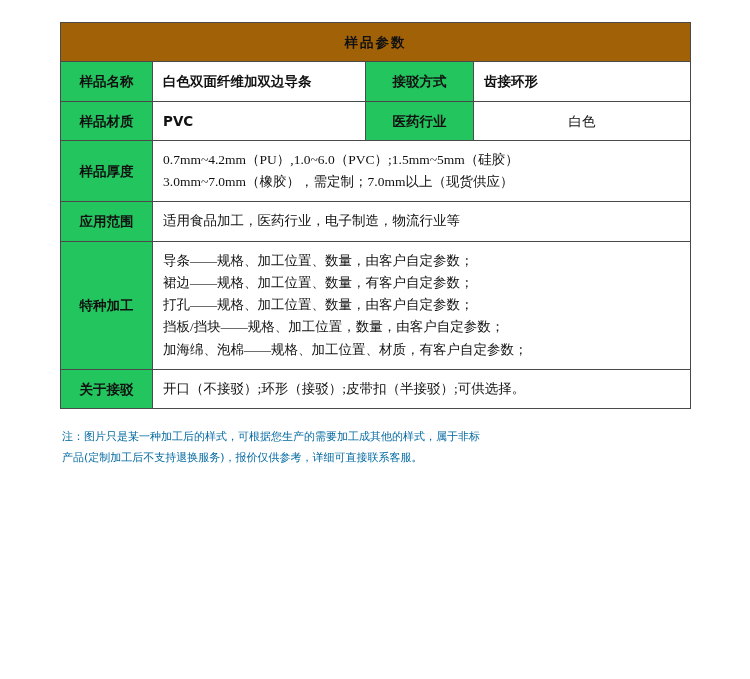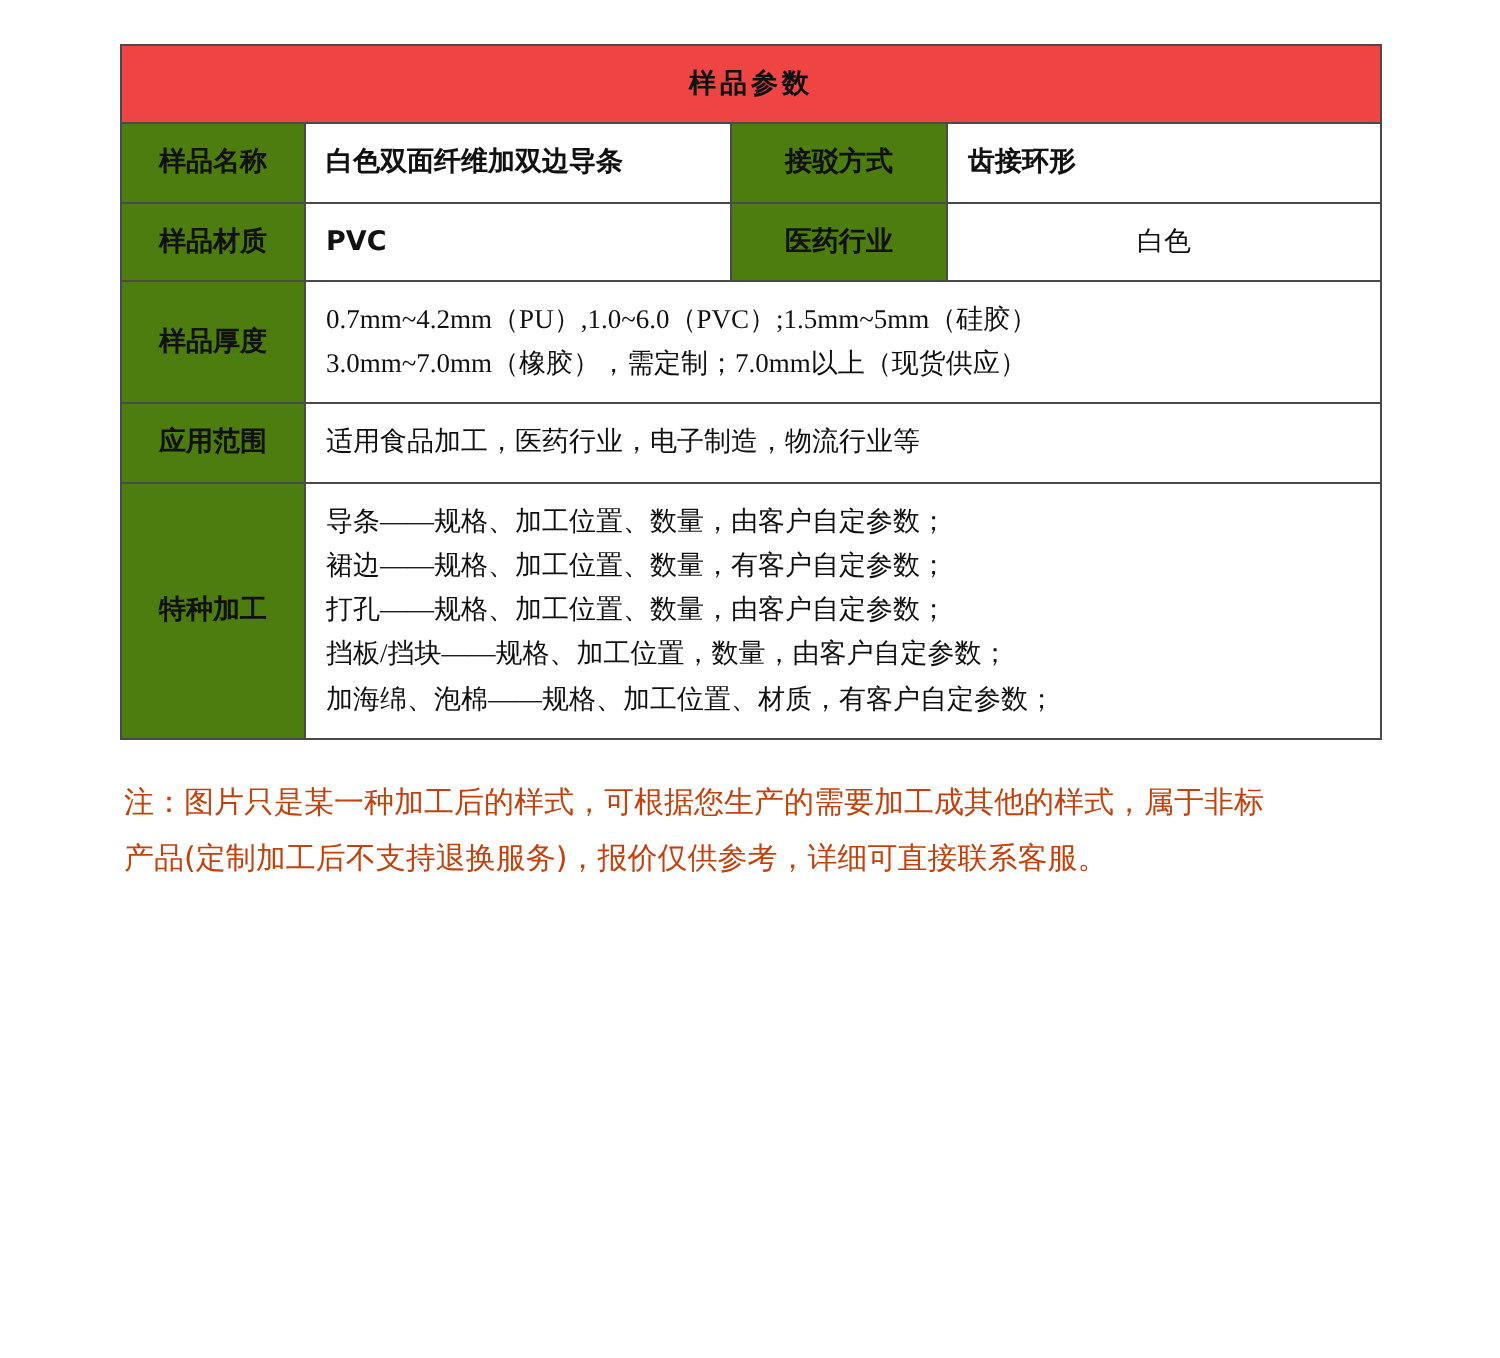--- a/index.html
+++ b/index.html
@@ -32,24 +32,24 @@
     vertical-align: middle;
     font-size: 13.5px;
     line-height: 1.65;
   }
   .title-cell {
     text-align: center;
     font-size: 26px;
     font-weight: bold;
     letter-spacing: 2px;
     padding: 14px 0 16px 0;
-    background: #ef4444;
+    background: #a16207;
   }
   .label-cell {
-    background: #4d7c0f;
+    background: #22c55e;
     text-align: center;
     font-weight: bold;
     font-size: 13.5px;
     width: 92px;
   }
   .center-bold {
     text-align: left;
     font-weight: bold;
     font-size: 14.5px;
   }
@@ -68,23 +68,23 @@
     padding-top: 12px;
     padding-bottom: 12px;
   }
   .multi-line {
     padding-top: 14px;
     padding-bottom: 14px;
   }
   .note {
     width: 628px;
     margin-top: 18px;
-    font-size: 15px;
+    font-size: 11px;
     line-height: 1.85;
-    color: #c2410c;
+    color: #0369a1;
     padding-left: 2px;
   }
   .nowrap-line { display: block; }
 </style>
 </head>
 <body>
 
 <div class="page">
 
   <table class="spec">
@@ -132,20 +132,26 @@
         <td class="label-cell">特种加工</td>
         <td class="body-cell multi-line" colspan="3">
           <span class="nowrap-line">导条——规格、加工位置、数量，由客户自定参数；</span>
           <span class="nowrap-line">裙边——规格、加工位置、数量，有客户自定参数；</span>
           <span class="nowrap-line">打孔——规格、加工位置、数量，由客户自定参数；</span>
           <span class="nowrap-line">挡板/挡块——规格、加工位置，数量，由客户自定参数；</span>
           <span class="nowrap-line">加海绵、泡棉——规格、加工位置、材质，有客户自定参数；</span>
         </td>
       </tr>
 
+      <tr>
+        <td class="label-cell">关于接驳</td>
+        <td class="body-cell multi-line" colspan="3">
+          <span class="nowrap-line">开口（不接驳）;环形（接驳）;皮带扣（半接驳）;可供选择。</span>
+        </td>
+      </tr>
     </tbody>
   </table>
 
   <div class="note">
     <span class="nowrap-line">注：图片只是某一种加工后的样式，可根据您生产的需要加工成其他的样式，属于非标</span>
     <span class="nowrap-line">产品(定制加工后不支持退换服务)，报价仅供参考，详细可直接联系客服。</span>
   </div>
 
 </div>
 

